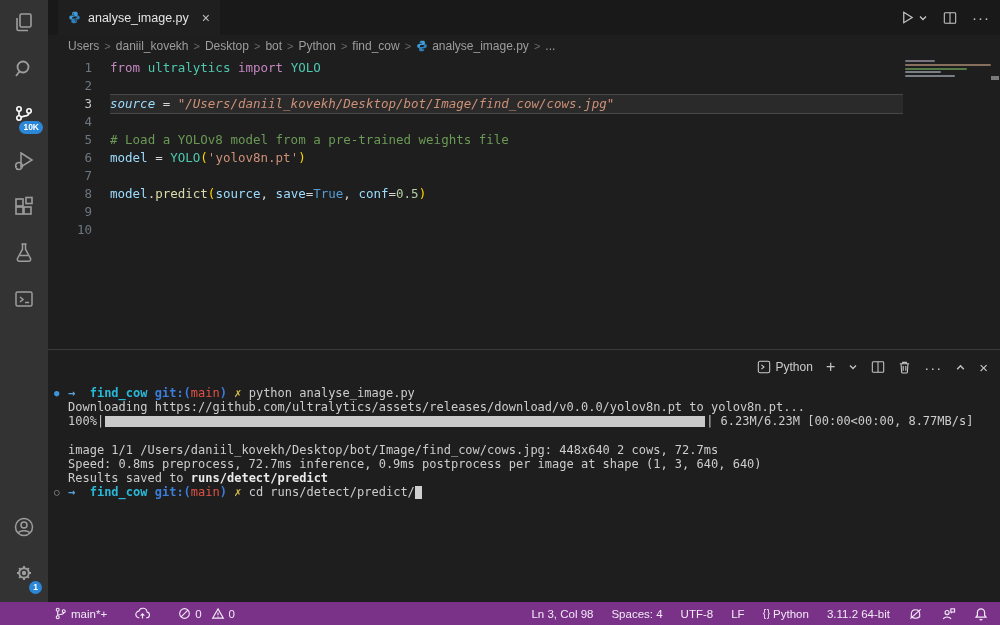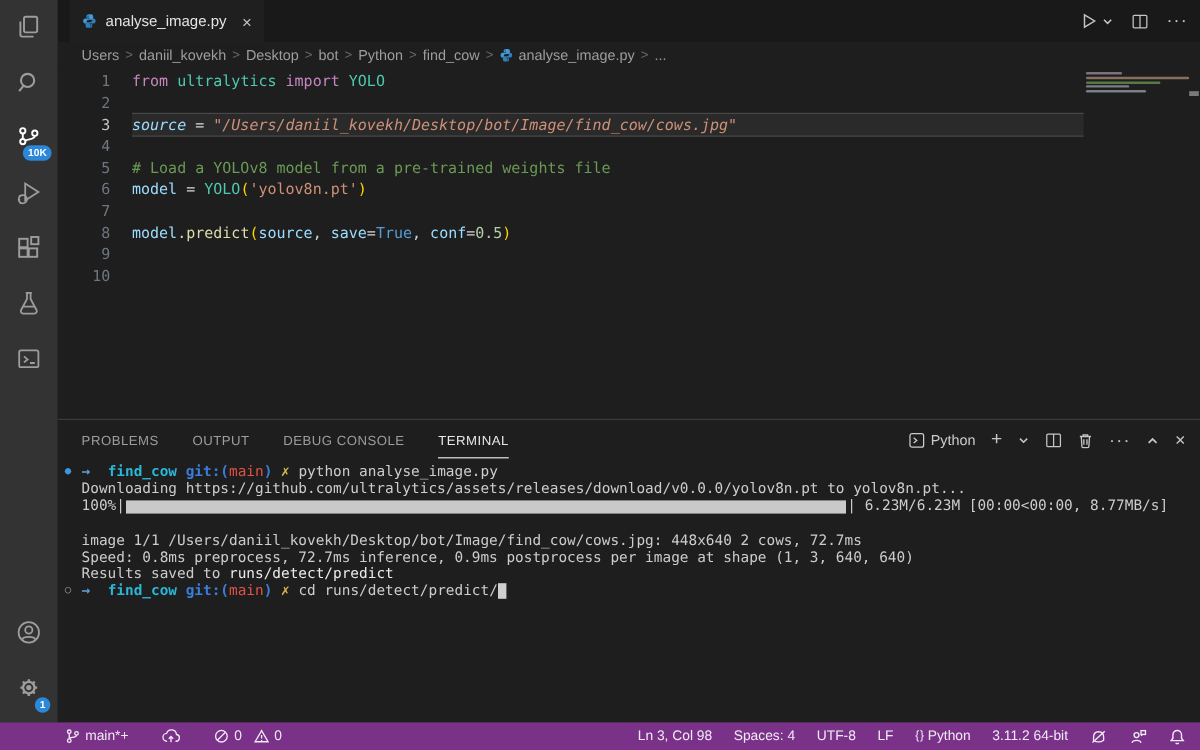--- a/index.html
+++ b/index.html
@@ -66,21 +66,21 @@
             font-size:12px;line-height:14.2px;color:#cccccc;white-space:pre;}
   .term-line{position:relative;padding-left:20px;min-height:14.2px;}
   .tgut{position:absolute;left:6px;top:0;font-size:9px;line-height:14.2px;}
   .tgut.filled{color:#3c96dd;} .tgut.hollow{color:#9d9d9d;}
   .tk-arrow{color:#5ea0d8;font-weight:bold;}
   .tk-cyanb{color:#29b8d8;font-weight:bold;}
   .tk-blueb{color:#3b7dd8;font-weight:bold;}
   .tk-redb{color:#e05247;font-weight:normal;}
   .tk-yellow{color:#d7ba4a;}
   .tk-pl{color:#cccccc;}
-  .tk-boldw{color:#eaeaea;font-weight:normal;}
+  .tk-boldw{color:#eaeaea;font-weight:bold;}
   .pbar{display:inline-block;width:600px;height:11px;background:#c9c9c9;vertical-align:middle;margin:0 1px;}
   .tcursor{display:inline-block;width:7px;height:13px;background:#cfcfcf;vertical-align:text-bottom;}
 
   
   #status-bar{position:absolute;left:0;right:0;bottom:0;height:23px;background:#7a3288;color:#f2eaf6;
               display:flex;align-items:center;font-size:11.5px;z-index:6;}
   .sb-item{display:flex;align-items:center;gap:4px;padding:0 6px;height:23px;cursor:pointer;}
   #sb-left{display:flex;align-items:center;margin-left:48px;gap:16px;}
   #sb-right{display:flex;align-items:center;margin-left:auto;margin-right:6px;gap:6px;}
   .sb-ico{display:flex;align-items:center;}
@@ -231,26 +231,20 @@
       <div class="mm-row" style="top:5px;left:0;width:86px;background:#a98b72"></div>
       <div class="mm-row" style="top:9px;left:0;width:62px;background:#6a9955"></div>
       <div class="mm-row" style="top:12px;left:0;width:36px;background:#9aa0a8"></div>
       <div class="mm-row" style="top:16px;left:0;width:50px;background:#9aa0a8"></div>
     </div>
     <div id="overview-mark"></div>
   </div>
 
   <div id="panel">
     <div id="panel-header">
-      <div id="panel-tabs">
-          <span class="ptab">PROBLEMS</span>
-          <span class="ptab">OUTPUT</span>
-          <span class="ptab">DEBUG CONSOLE</span>
-          <span class="ptab active">TERMINAL</span>
-        </div>
       <div id="panel-actions">
         <span id="term-profile">
           <svg width="14" height="14" viewBox="0 0 16 16" fill="none" stroke="currentColor" stroke-width="1.2">
             <rect x="1.5" y="1.5" width="13" height="13" rx="2"></rect>
               <path d="M5 5.5 L8 8 L5 10.5"></path>
           </svg>
           <span>Python</span>
         </span>
         <span class="pa" style="font-size:16px;">+</span>
         <span class="pa">

